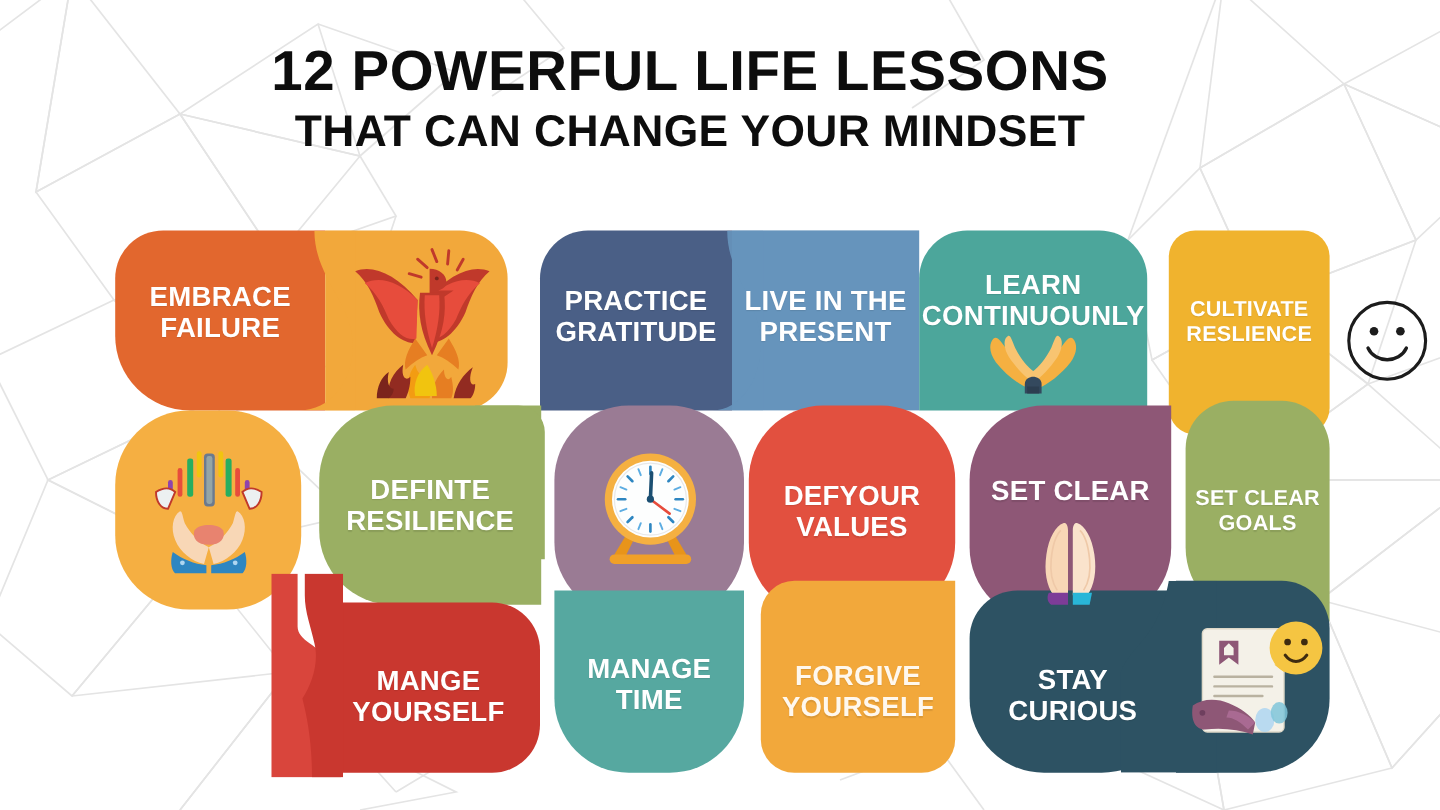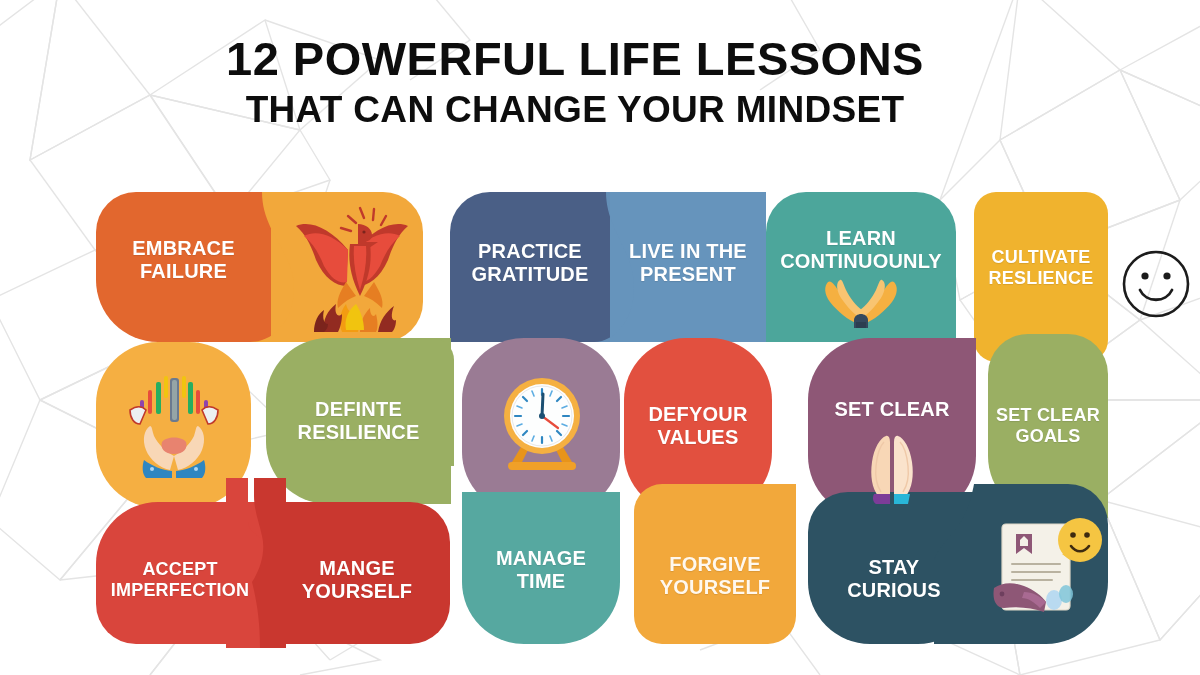--- a/index.html
+++ b/index.html
@@ -70,21 +70,21 @@
     align-items: center;
     justify-content: center;
     flex-direction: column;
   }
 
   .card-label {
     position: relative;
     z-index: 4;
     color: #ffffff;
     font-weight: bold;
-    font-size: 20px;
+    font-size: 23px;
     line-height: 1.14;
     text-align: center;
     letter-spacing: 0.2px;
     text-shadow: 0 1px 1px rgba(0,0,0,0.10);
     padding: 0 8px;
     white-space: pre-line;
   }
 
   .card-icon {
     position: absolute;
@@ -337,21 +337,21 @@
         <line x1="71" y1="56" x2="66" y2="54"></line>
         <line x1="71" y1="36" x2="66" y2="38"></line>
       </g>
 
       <line x1="46" y1="46" x2="47" y2="24" stroke="#1B4F72" stroke-width="3" stroke-linecap="round"></line>
       <line x1="46" y1="46" x2="62" y2="58" stroke="#E74C3C" stroke-width="2.2" stroke-linecap="round"></line>
       <circle cx="46" cy="46" r="3" fill="#1B4F72"></circle>
     </svg>
   </div>
 
-  <div class="card" style="left:528px; top:146px; width:148px; height:176px;
+  <div class="card" style="left:528px; top:146px; width:172px; height:176px;
               background:#E2503F;
               border-radius:62px 62px 62px 62px;">
     <div class="card-label">DEFYOUR
 VALUES</div>
   </div>
 
   <div class="card" style="left:712px; top:146px; width:168px; height:180px;
               background:#8E5776;
               border-radius:62px 0 62px 62px;">
     <div class="card-label" style="margin-top:-38px;">SET CLEAR</div>
@@ -368,26 +368,20 @@
     </svg>
   </div>
 
   <div class="card" style="left:892px; top:142px; width:120px; height:184px;
               background:#9AAF63;
               border-radius:40px 40px 0 62px;">
     <div class="card-label" style="font-size:18px;">SET CLEAR
 GOALS</div>
   </div>
 
-  <div class="card" style="left:0px; top:310px; width:168px; height:142px;
-              background:#D9453C;
-              border-radius:62px 0 0 40px;">
-    <div class="card-label" style="margin-top:14px; font-size:18px;">ACCEPT
-IMPERFECTION</div>
-  </div>
 
   <div class="card" style="left:168px; top:310px; width:186px; height:142px;
               background:#C9372F;
               border-radius:0 40px 40px 0;">
     <div class="card-label" style="margin-top:14px;">MANGE
 YOURSELF</div>
   </div>
 
   <div class="blob" style="left:130px; top:286px; width:60px; height:170px; overflow:hidden;">
     <svg width="60" height="170" viewBox="0 0 60 170">

